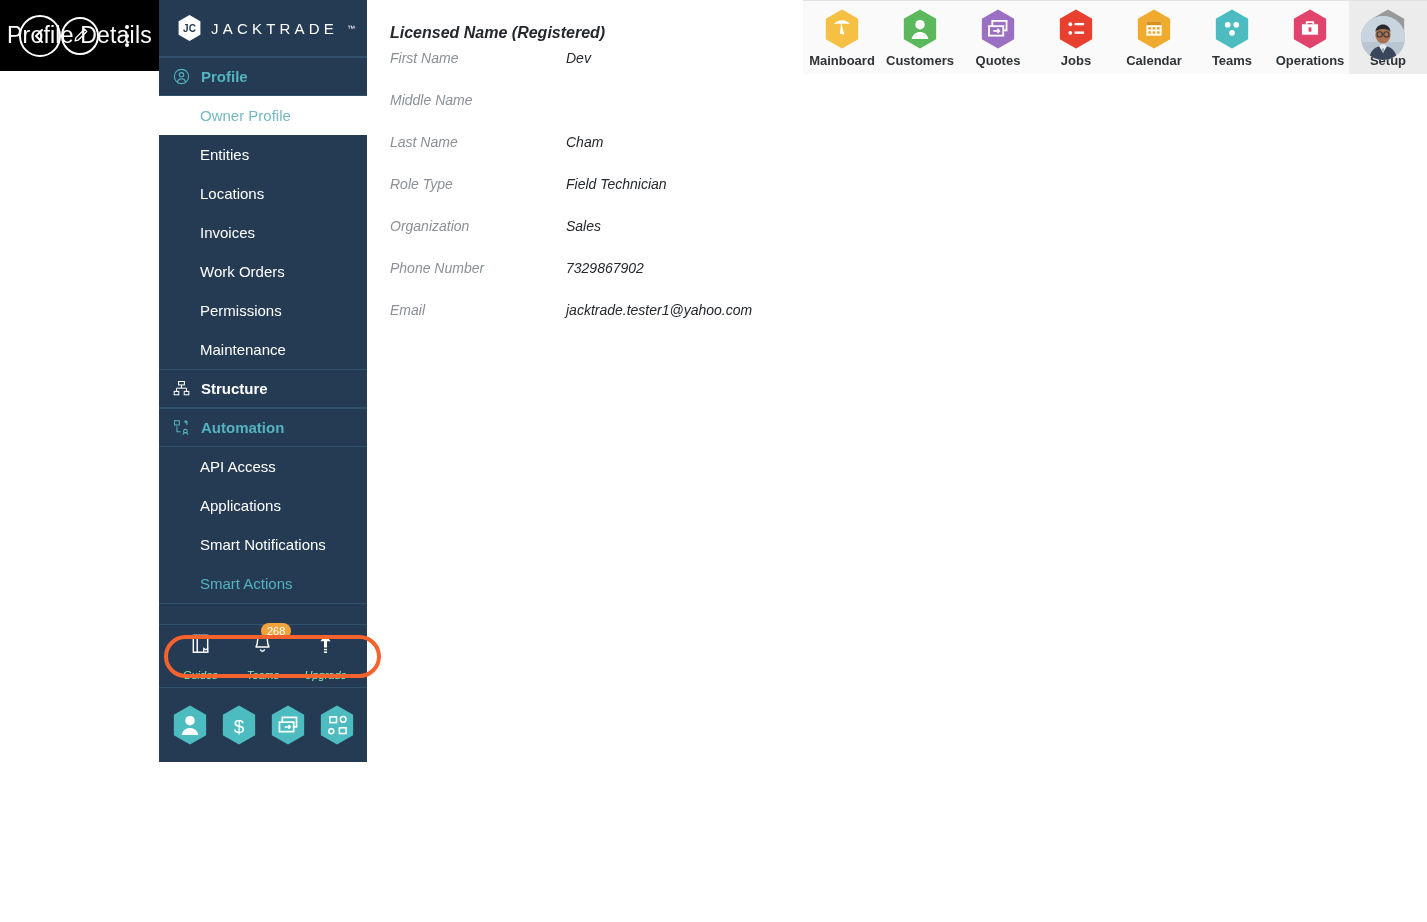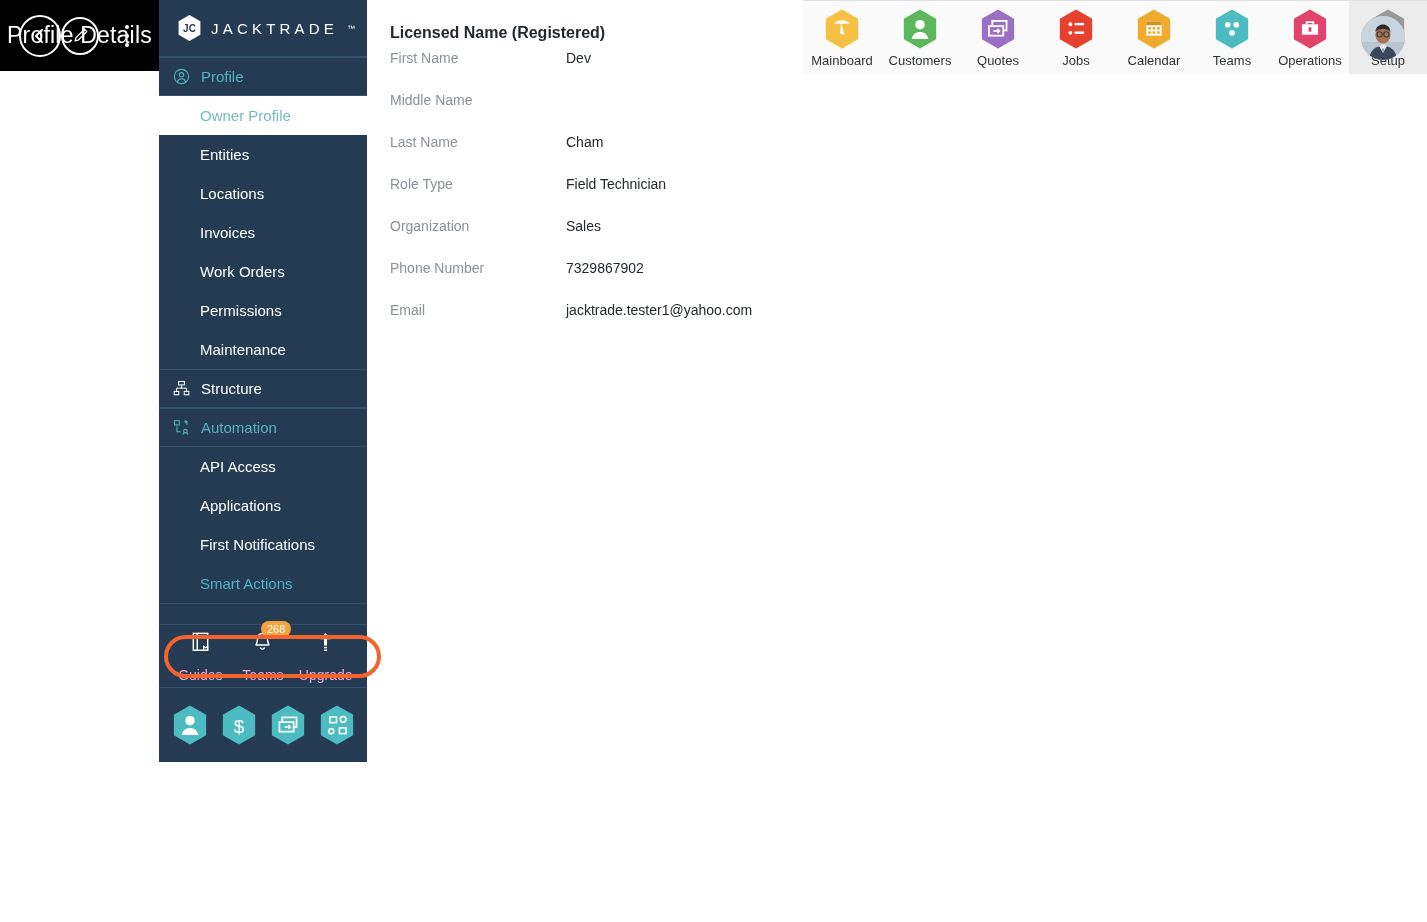--- a/index.html
+++ b/index.html
@@ -70,20 +70,21 @@
     letter-spacing: 4.2px;
   }
   .brand-tm { font-size: 8px; vertical-align: super; letter-spacing: 0; }
 
   .nav { flex: 1 1 auto; overflow: hidden; }
   .nav-group-head {
     height: 39px; display: flex; align-items: center; gap: 11px;
     padding-left: 14px; cursor: pointer;
     border-bottom: 1px solid #33506c;
     border-top: 1px solid #33506c;
+    font-weight: bold;
   }
   .nav-group-head .gtext { font-size: 15px; }
   .nav-group-head.active .gtext { color: #54b3c0; }
   .nav-group-head .gtext { color: #ffffff; }
   .nav-group-head.active svg path,
   .nav-group-head.active svg circle,
   .nav-group-head.active svg rect,
   .nav-group-head.active svg line { stroke: #54b3c0; }
 
   .nav-item {
@@ -105,36 +106,36 @@
 
   .sidebar-tools {
     flex: 0 0 64px; height: 64px;
     border-top: 1px solid #33506c;
     border-bottom: 1px solid #33506c;
     display: flex; align-items: center; justify-content: space-around;
     padding: 0 10px;
   }
   .tool { display: flex; flex-direction: column; align-items: center;
     gap: 13px; cursor: pointer; position: relative; width: 60px; }
-  .tool-label { color: #f9a8d4; font-size: 14px; }
+  .tool-label { color: #86efac; font-size: 11px; font-style: italic; }
   .badge {
     position: absolute; top: -9px; left: 28px;
     background: #f2a33c; color: #ffffff; font-size: 11px;
     border-radius: 9px; padding: 1px 6px; line-height: 14px;
     min-width: 26px; text-align: center;
   }
   .sidebar-quick {
     flex: 0 0 74px; height: 74px;
     display: flex; align-items: center; justify-content: space-around;
     padding: 0 6px;
   }
   .qhex { width: 38px; height: 42px; cursor: pointer; }
 
   
-  .main { flex: 1 1 auto; display: flex; flex-direction: column; min-width: 0; background:#ffffff; }
+  .main { flex: 1 1 auto; display: flex; flex-direction: column; min-width: 0; background:#ffffff;font-style:italic; }
   .content { flex: 1 1 auto; padding: 24px 24px 0 23px; overflow: hidden; }
   .sec-title { font-size: 16px; font-weight: bold; color: #23282d; margin-bottom: 8px; }
   .sec-sub { font-size: 14px; color: #3a3f44; margin-bottom: 22px; }
   .field-row { display: flex; height: 42px; }
   .field-label { width: 176px; flex: 0 0 176px; color: #8a9097; font-size: 14px; }
   .field-value { color: #23282d; font-size: 14px; }
 
   
   .bottombar {
     flex: 0 0 74px; height: 74px;
@@ -142,20 +143,21 @@
     display: flex; align-items: stretch; position: relative;
   }
   .bottom-tabs {
     flex: 1 1 auto; display: flex; align-items: stretch;
     justify-content: center; gap: 0;
   }
   .btab {
     width: 78px; display: flex; flex-direction: column;
     align-items: center; justify-content: center; gap: 3px;
     cursor: pointer;
+    font-weight: bold;
   }
   .btab.active { background: #ececec; }
   .btab-label { font-size: 13px; color: #2f3336; }
   .btab-hex { width: 38px; height: 42px; }
   .avatar-wrap {
     position: absolute; right: 22px; top: 50%; transform: translateY(-50%);
     width: 44px; height: 44px; border-radius: 50%; overflow: hidden;
     cursor: pointer; background: #c9d2da;
   }
   .avatar-wrap svg { display:block; }
@@ -255,21 +257,21 @@
           </svg>
           <span class="gtext">Automation</span>
         </div>
         <div class="nav-item">
           <span>API Access</span>
         </div>
         <div class="nav-item">
           <span>Applications</span>
         </div>
         <div class="nav-item">
-          <span>First Notifications</span>
+          <span>Smart Notifications</span>
         </div>
         <div class="nav-item" style="color:#54b3c0">
           <span>Smart Actions</span>
         </div>
         <div class="sidebar-sep"></div>
       </div>
 
       <div class="annot-ring"></div>
 
       <div class="sidebar-tools">

